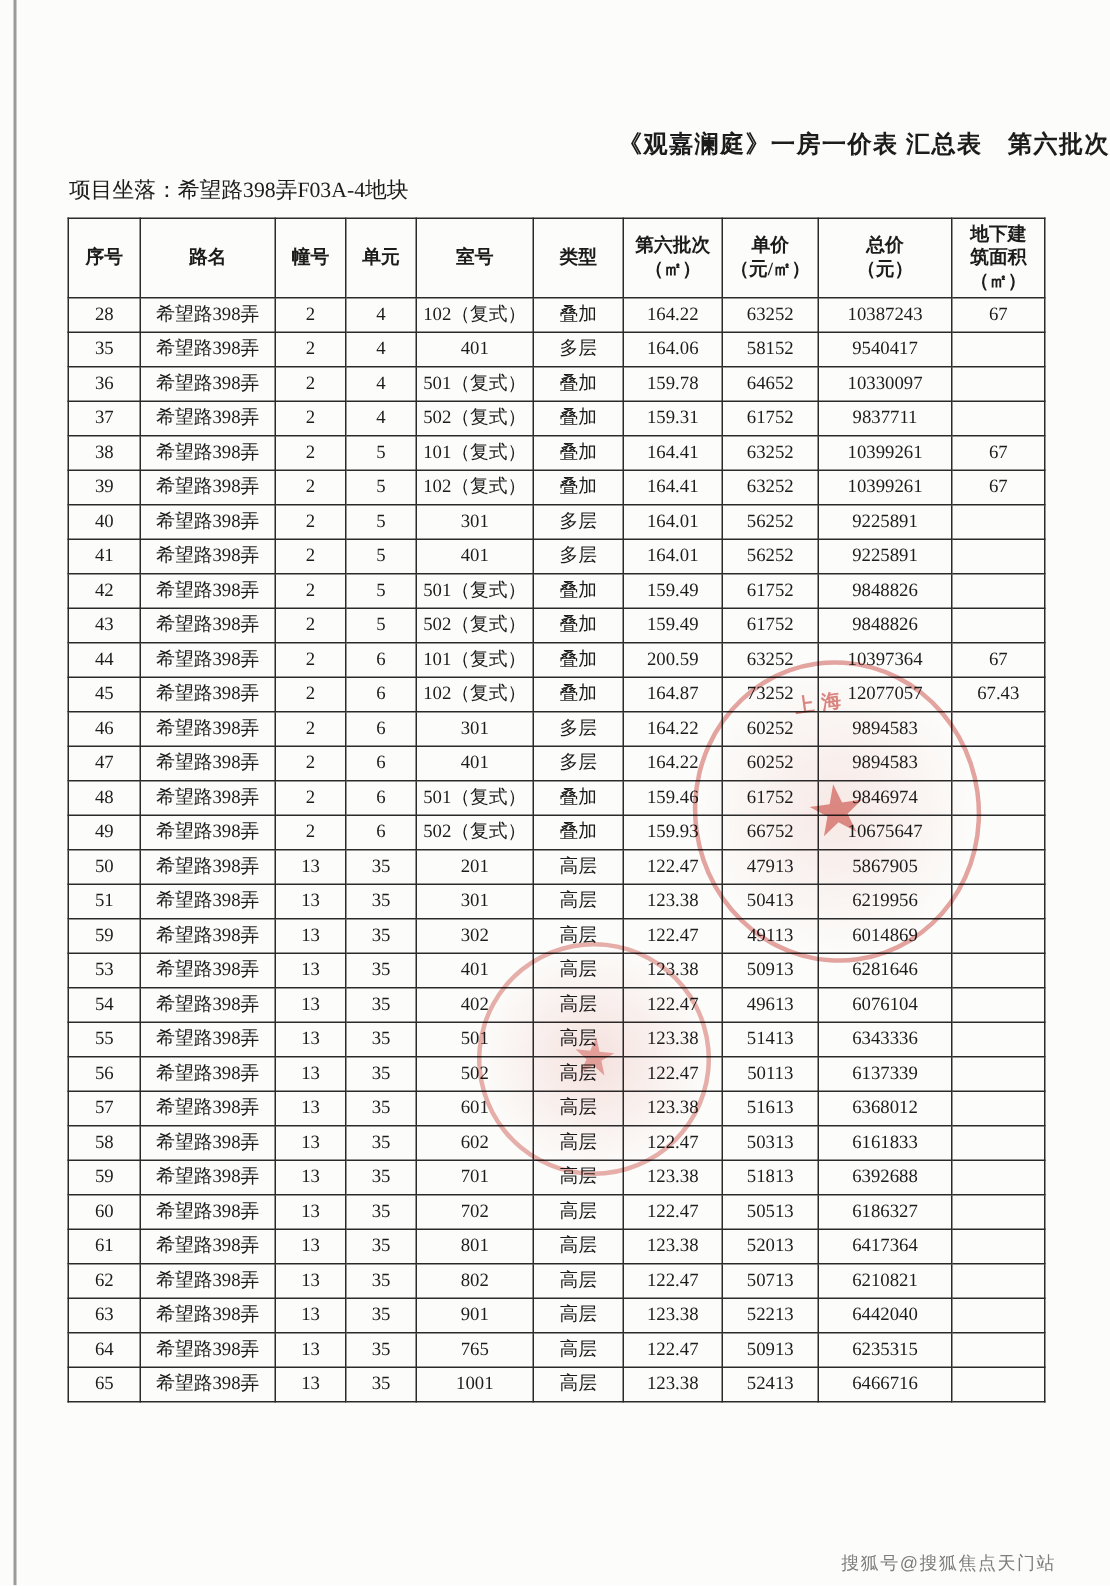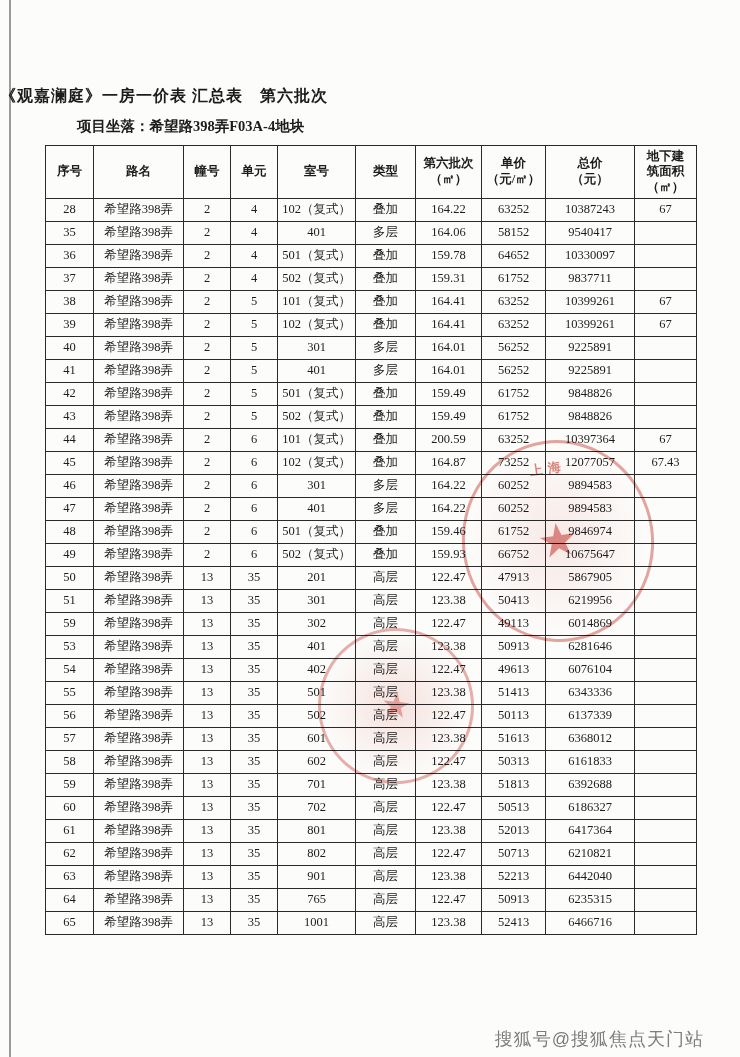--- a/index.html
+++ b/index.html
@@ -10,26 +10,26 @@
     font-family:"Liberation Serif","DejaVu Serif",serif;
     color:#1c1c1c;
     overflow:hidden;
   }
   .scan-edge-left {
     position:absolute; left:9px; top:0; width:2px; height:100%;
     background:#4a4a4a; opacity:.55;
   }
   .doc-title {
     position:absolute; top:86px; left:0; width:100%;
-    text-align:left; font-size:16px; font-weight:bold;
+    text-align:right; font-size:16px; font-weight:bold;
     letter-spacing:1px;
   }
   .doc-subtitle {
     position:absolute; top:117px; left:46px;
-    font-size:14.5px; font-weight:bold;margin-left:31px;
+    font-size:14.5px; font-weight:normal;
   }
   table.price-table {
     position:absolute; left:45px; top:145px; width:651px;
     border-collapse:collapse; table-layout:fixed;
     font-size:12.5px;
   }
   .price-table th, .price-table td {
     border:1px solid #2a2a2a;
     text-align:center; vertical-align:middle;
     padding:1px 2px;
@@ -67,21 +67,21 @@
   }
   .seal-lower .seal-star { font-size:34px; color:rgba(199,57,48,.40); }
   .seal-text-top {
     position:absolute; top:16px; left:0; width:100%;
     text-align:center;
     color:rgba(199,57,48,.60);
     font-size:13px; letter-spacing:5px; font-weight:bold;
   }
   .watermark {
     position:absolute; right:36px; bottom:6px;
-    font-size:18px; color:#7d7d7d;
+    font-size:12px; color:#7d7d7d;
     font-family:"Liberation Sans","DejaVu Sans",sans-serif;
     letter-spacing:1px;
   }
 </style>
 </head>
 <body>
 
 <div class="page">
 
   <div class="scan-edge-left"></div>

